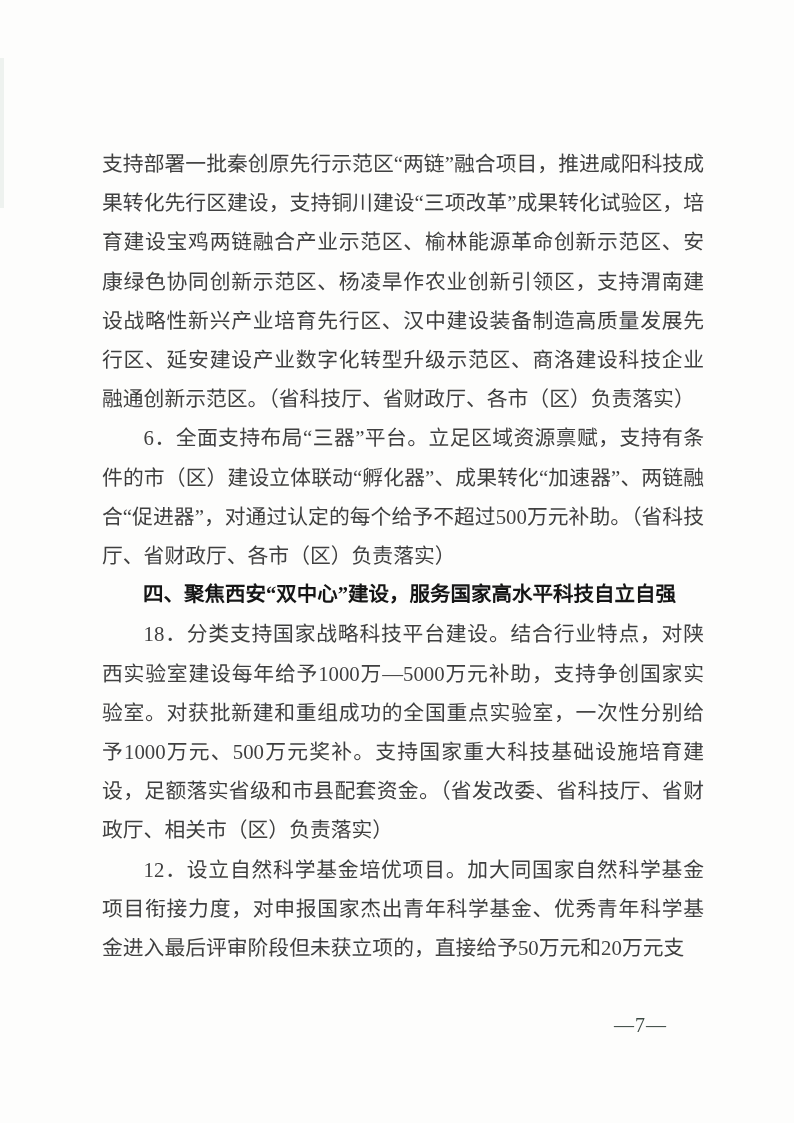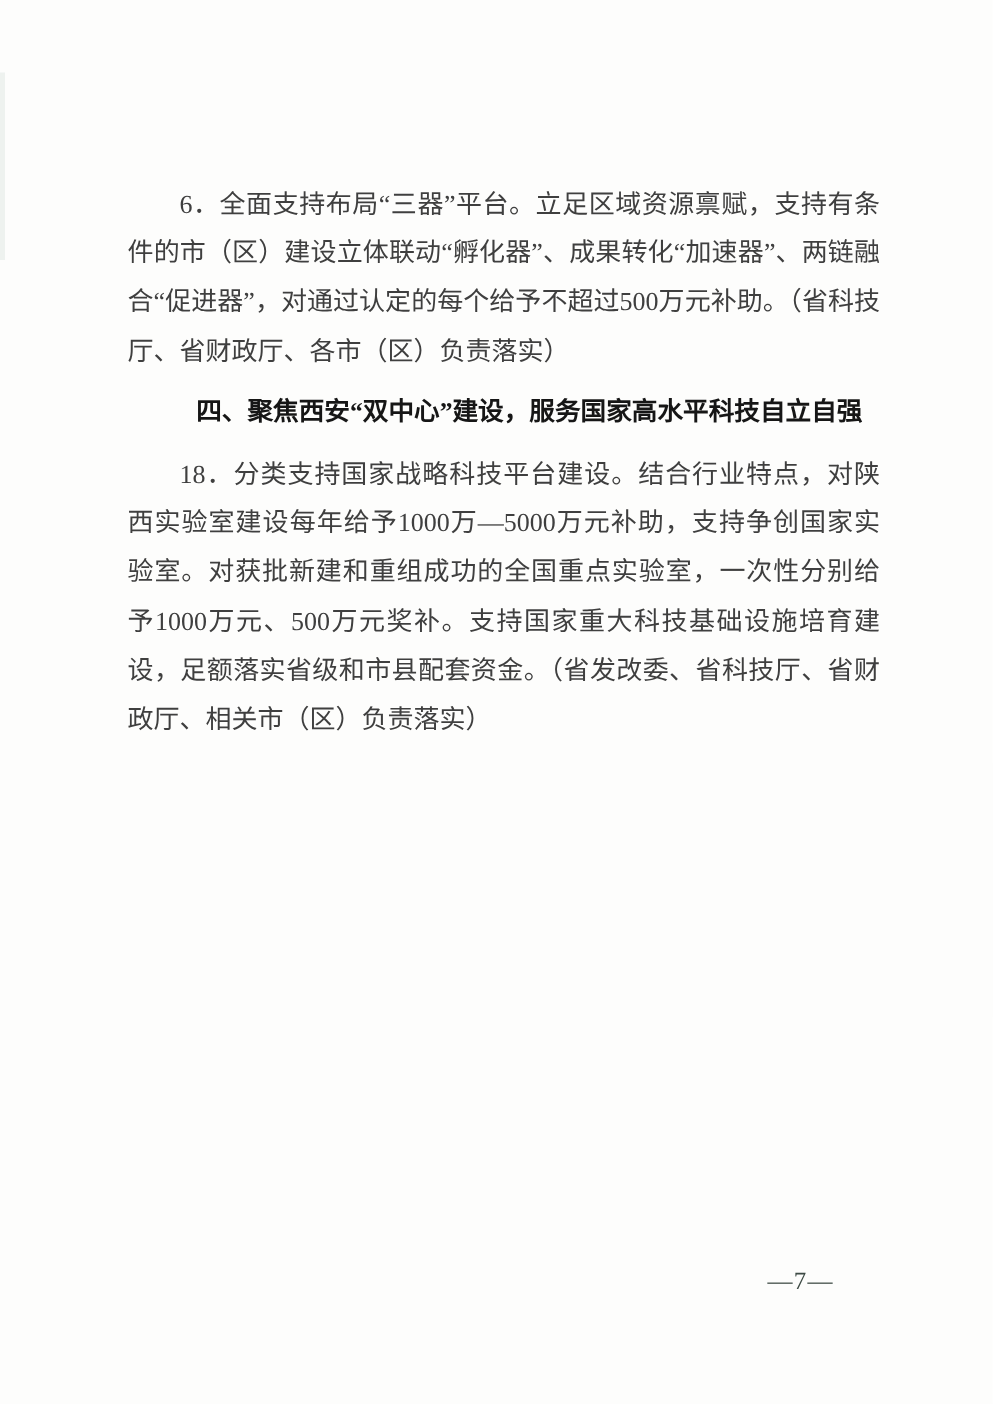--- a/index.html
+++ b/index.html
@@ -39,51 +39,53 @@
     text-align: justify;
     text-justify: inter-character;
   }
   .text-block p {
     margin: 0;
   }
   .para.indent {
     text-indent: 2em;
   }
   .heading {
-    margin: 10px;
+    margin: 0;
     font-size: 20.5px;
     line-height: 39.2px;
     font-weight: 700;
     color: #161616;
     text-indent: 2em;
     white-space: nowrap;
-    text-align: center;
+    text-align: left;
   }
   .page-number {
     position: absolute;
     top: 1013px;
     right: 127px;
     font-size: 20px;
     line-height: 24px;
     letter-spacing: 1px;
     color: #3d4a44;
   }
 </style>
 </head>
 <body>
 
 <div class="page">
 
   <div class="scan-artifact"></div>
 
   <main class="text-block">
+    <p class="para">支持部署一批秦创原先行示范区“两链”融合项目，推进咸阳科技成果转化先行区建设，支持铜川建设“三项改革”成果转化试验区，培育建设宝鸡两链融合产业示范区、榆林能源革命创新示范区、安康绿色协同创新示范区、杨凌旱作农业创新引领区，支持渭南建设战略性新兴产业培育先行区、汉中建设装备制造高质量发展先行区、延安建设产业数字化转型升级示范区、商洛建设科技企业融通创新示范区。（省科技厅、省财政厅、各市（区）负责落实）</p>
 
     <p class="para indent">6．全面支持布局“三器”平台。立足区域资源禀赋，支持有条件的市（区）建设立体联动“孵化器”、成果转化“加速器”、两链融合“促进器”，对通过认定的每个给予不超过500万元补助。（省科技厅、省财政厅、各市（区）负责落实）</p>
 
     <h2 class="heading">四、聚焦西安“双中心”建设，服务国家高水平科技自立自强</h2>
 
     <p class="para indent">18．分类支持国家战略科技平台建设。结合行业特点，对陕西实验室建设每年给予1000万—5000万元补助，支持争创国家实验室。对获批新建和重组成功的全国重点实验室，一次性分别给予1000万元、500万元奖补。支持国家重大科技基础设施培育建设，足额落实省级和市县配套资金。（省发改委、省科技厅、省财政厅、相关市（区）负责落实）</p>
 
+    <p class="para indent">12．设立自然科学基金培优项目。加大同国家自然科学基金项目衔接力度，对申报国家杰出青年科学基金、优秀青年科学基金进入最后评审阶段但未获立项的，直接给予50万元和20万元支</p>
   </main>
 
   <div class="page-number">—7—</div>
 
 </div>
 
 </body></html>

